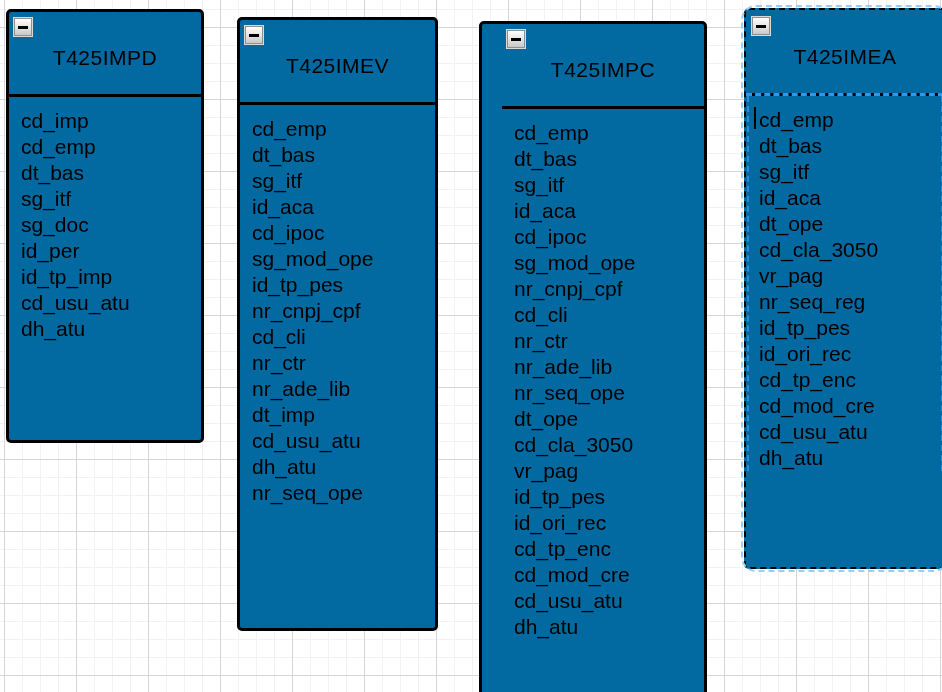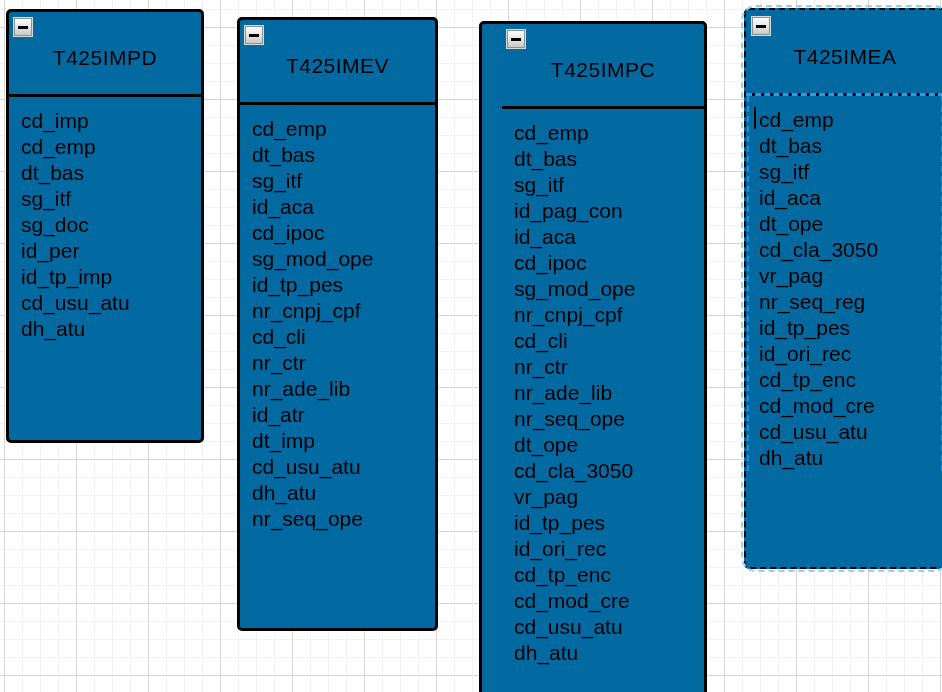--- a/index.html
+++ b/index.html
@@ -154,41 +154,39 @@
         <div class="field-row">dt_bas</div>
         <div class="field-row">sg_itf</div>
         <div class="field-row">id_aca</div>
         <div class="field-row">cd_ipoc</div>
         <div class="field-row">sg_mod_ope</div>
         <div class="field-row">id_tp_pes</div>
         <div class="field-row">nr_cnpj_cpf</div>
         <div class="field-row">cd_cli</div>
         <div class="field-row">nr_ctr</div>
         <div class="field-row">nr_ade_lib</div>
-        <div class="field-row">id_atr</div>
         <div class="field-row">dt_imp</div>
         <div class="field-row">cd_usu_atu</div>
         <div class="field-row">dh_atu</div>
         <div class="field-row">nr_seq_ope</div>
       </div>
   </div>
 
   <div id="entity-2" class="entity">
     <div class="header">
       <div class="collapse-btn">
         <span class="minus-bar"></span>
       </div>
       <div class="title">T425IMPC</div>
     </div>
     <div class="fields">
 
     <div class="field-row">cd_emp</div>
         <div class="field-row">dt_bas</div>
         <div class="field-row">sg_itf</div>
-        <div class="field-row">id_pag_con</div>
         <div class="field-row">id_aca</div>
         <div class="field-row">cd_ipoc</div>
         <div class="field-row">sg_mod_ope</div>
         <div class="field-row">nr_cnpj_cpf</div>
         <div class="field-row">cd_cli</div>
         <div class="field-row">nr_ctr</div>
         <div class="field-row">nr_ade_lib</div>
         <div class="field-row">nr_seq_ope</div>
         <div class="field-row">dt_ope</div>
         <div class="field-row">cd_cla_3050</div>

